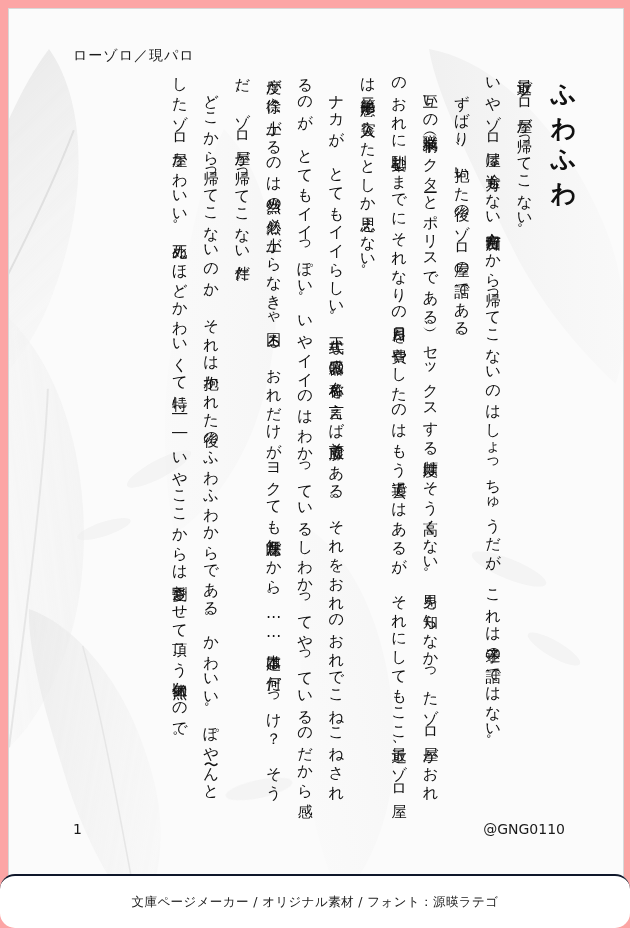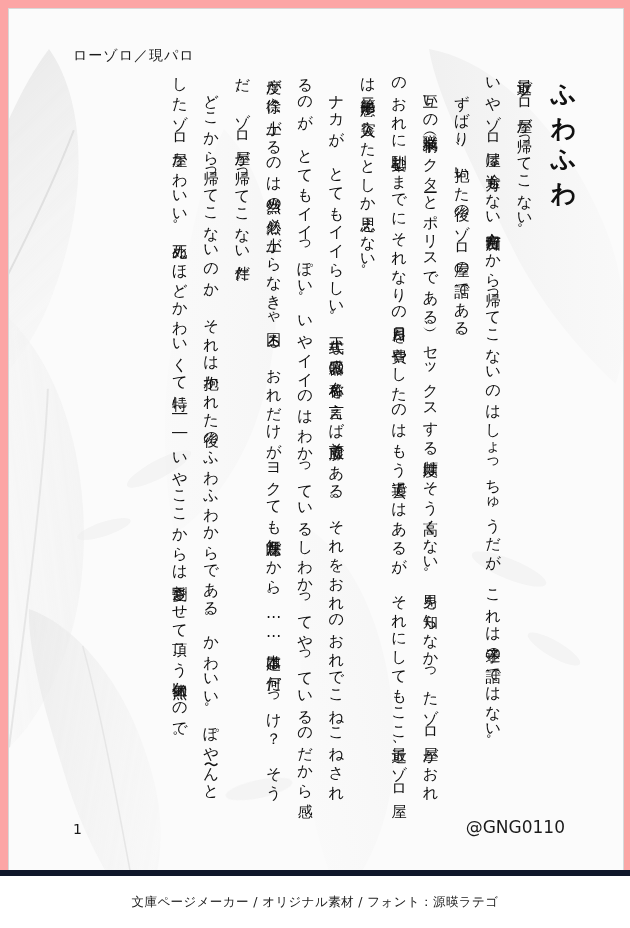--- a/index.html
+++ b/index.html
@@ -101,35 +101,36 @@
     left: 64px;
     bottom: 40px;
     font-size: 14px;
     color: #1a1a1a;
     font-family: "DejaVu Sans", sans-serif;
   }
   .handle {
     position: absolute;
     right: 58px;
     bottom: 40px;
-    font-size: 17px;
+    font-size: 14px;
     color: #1a1a1a;
     font-family: "DejaVu Sans", sans-serif;
   }
   .footer {
     position: absolute;
     left: 0;
     right: 0;
     bottom: 0;
     height: 52px;
-    border-top: 6px solid #0f172a;
+    border-top: 2px solid #0f172a;
     display: flex;
     align-items: center;
     justify-content: center;
     background: #ffffff;
+    border-radius: 15px;
   }
   .footer-text {
     font-size: 12.5px;
     color: #222;
     letter-spacing: 0.4px;
     font-family: "DejaVu Sans", sans-serif;
   }
 </style>
 </head>
 <body>

